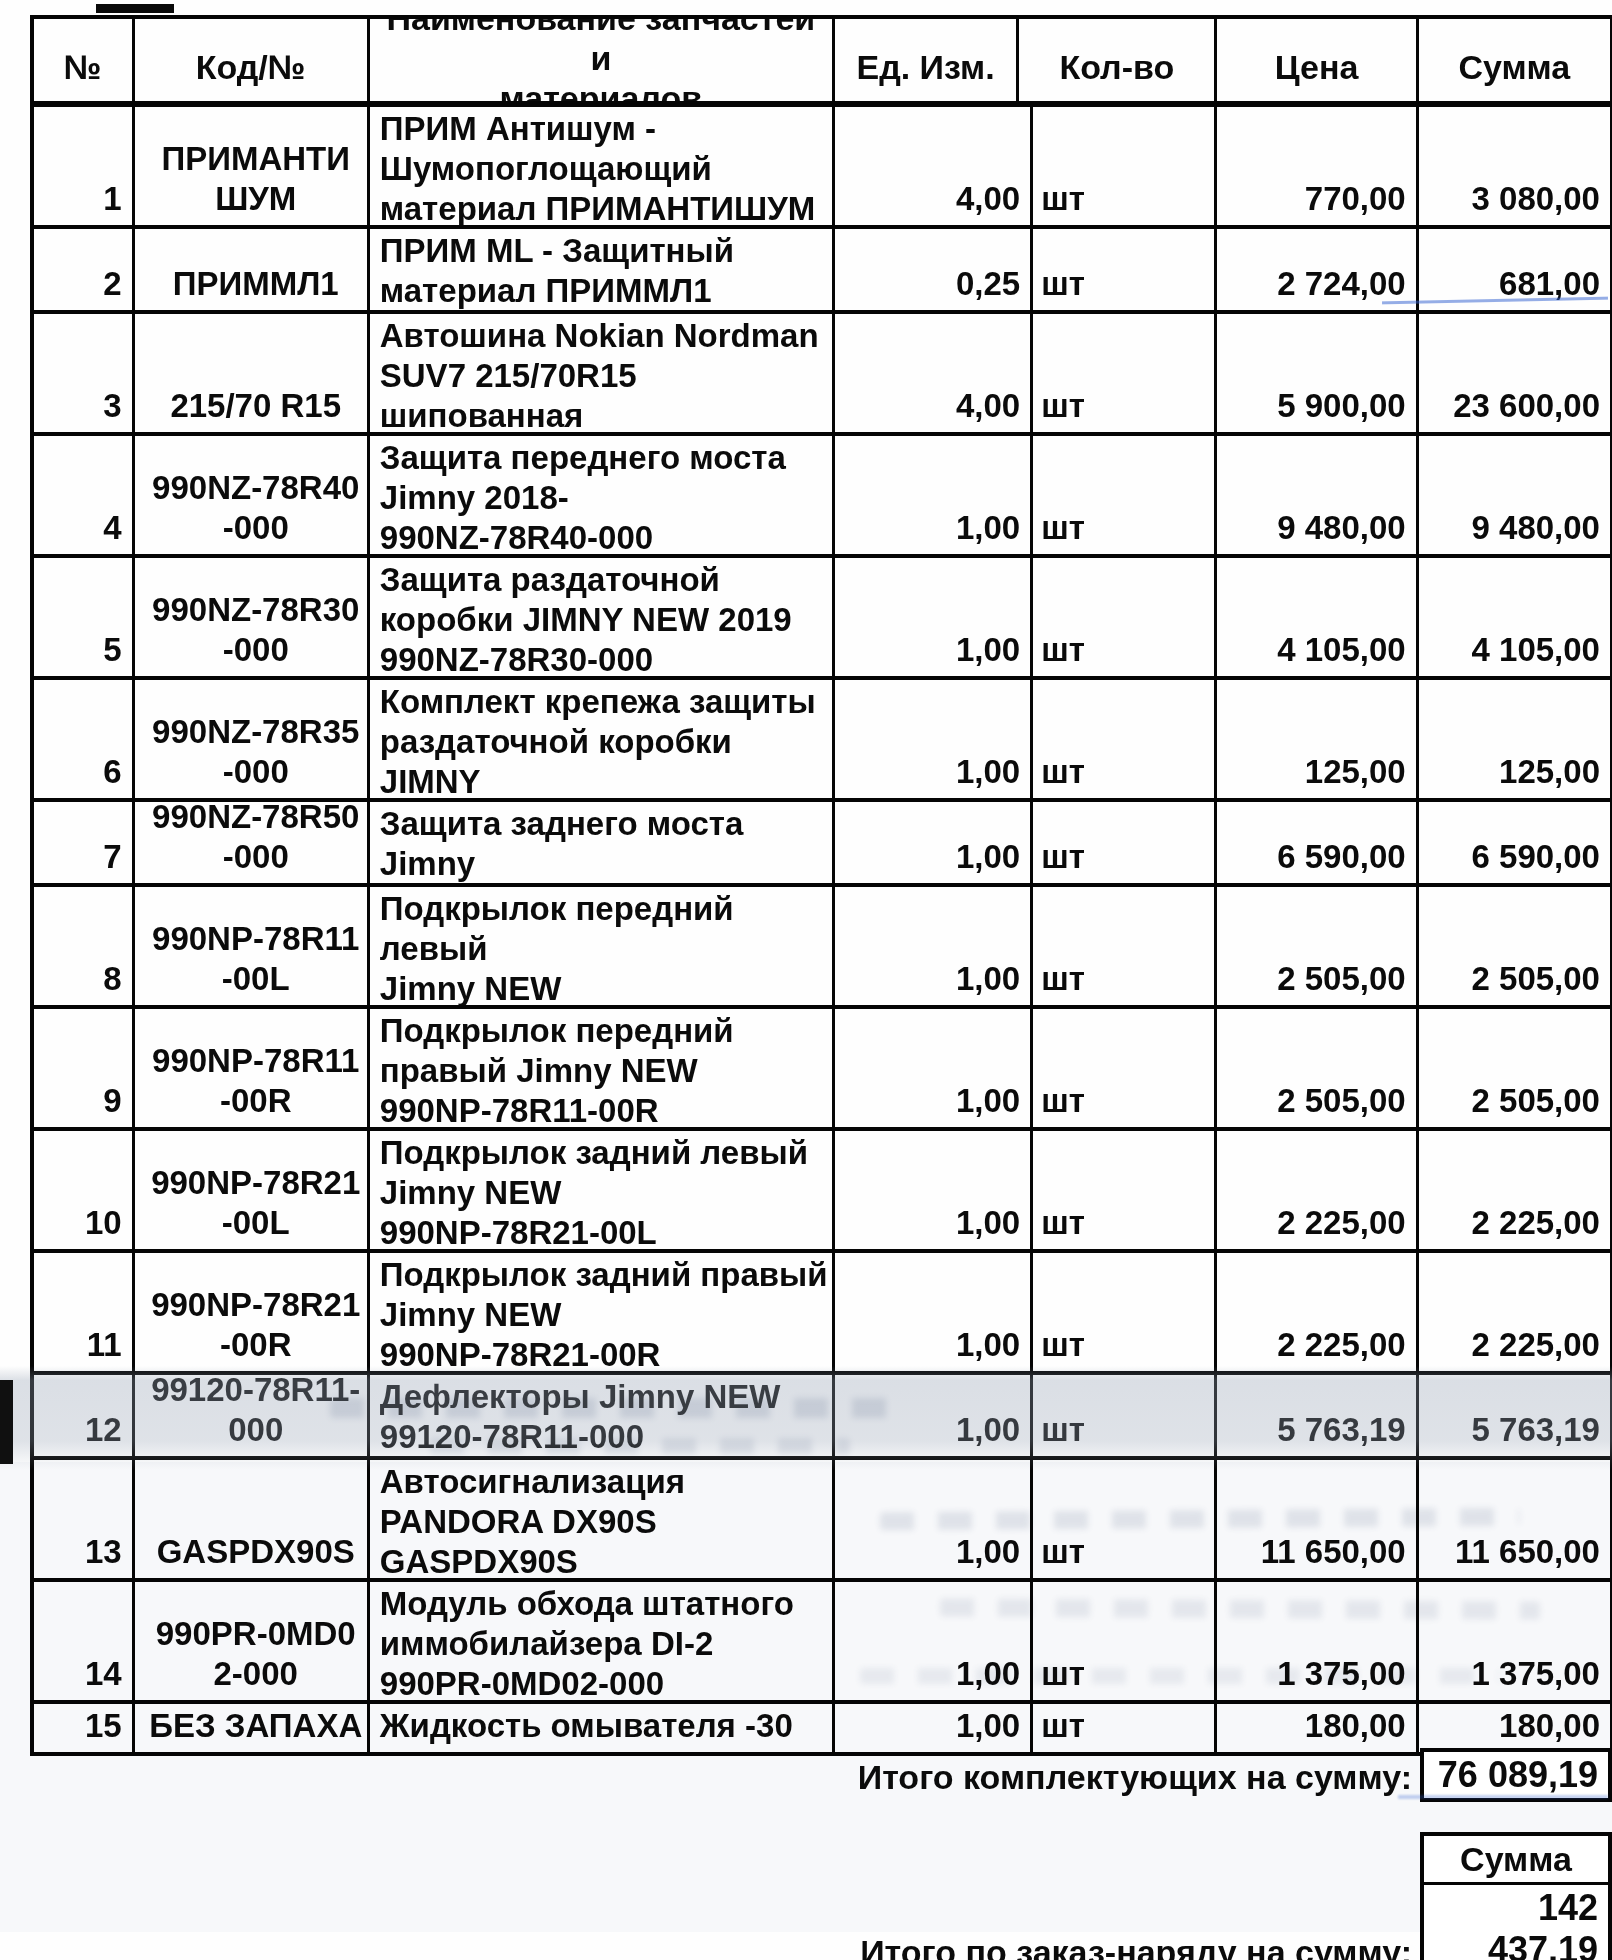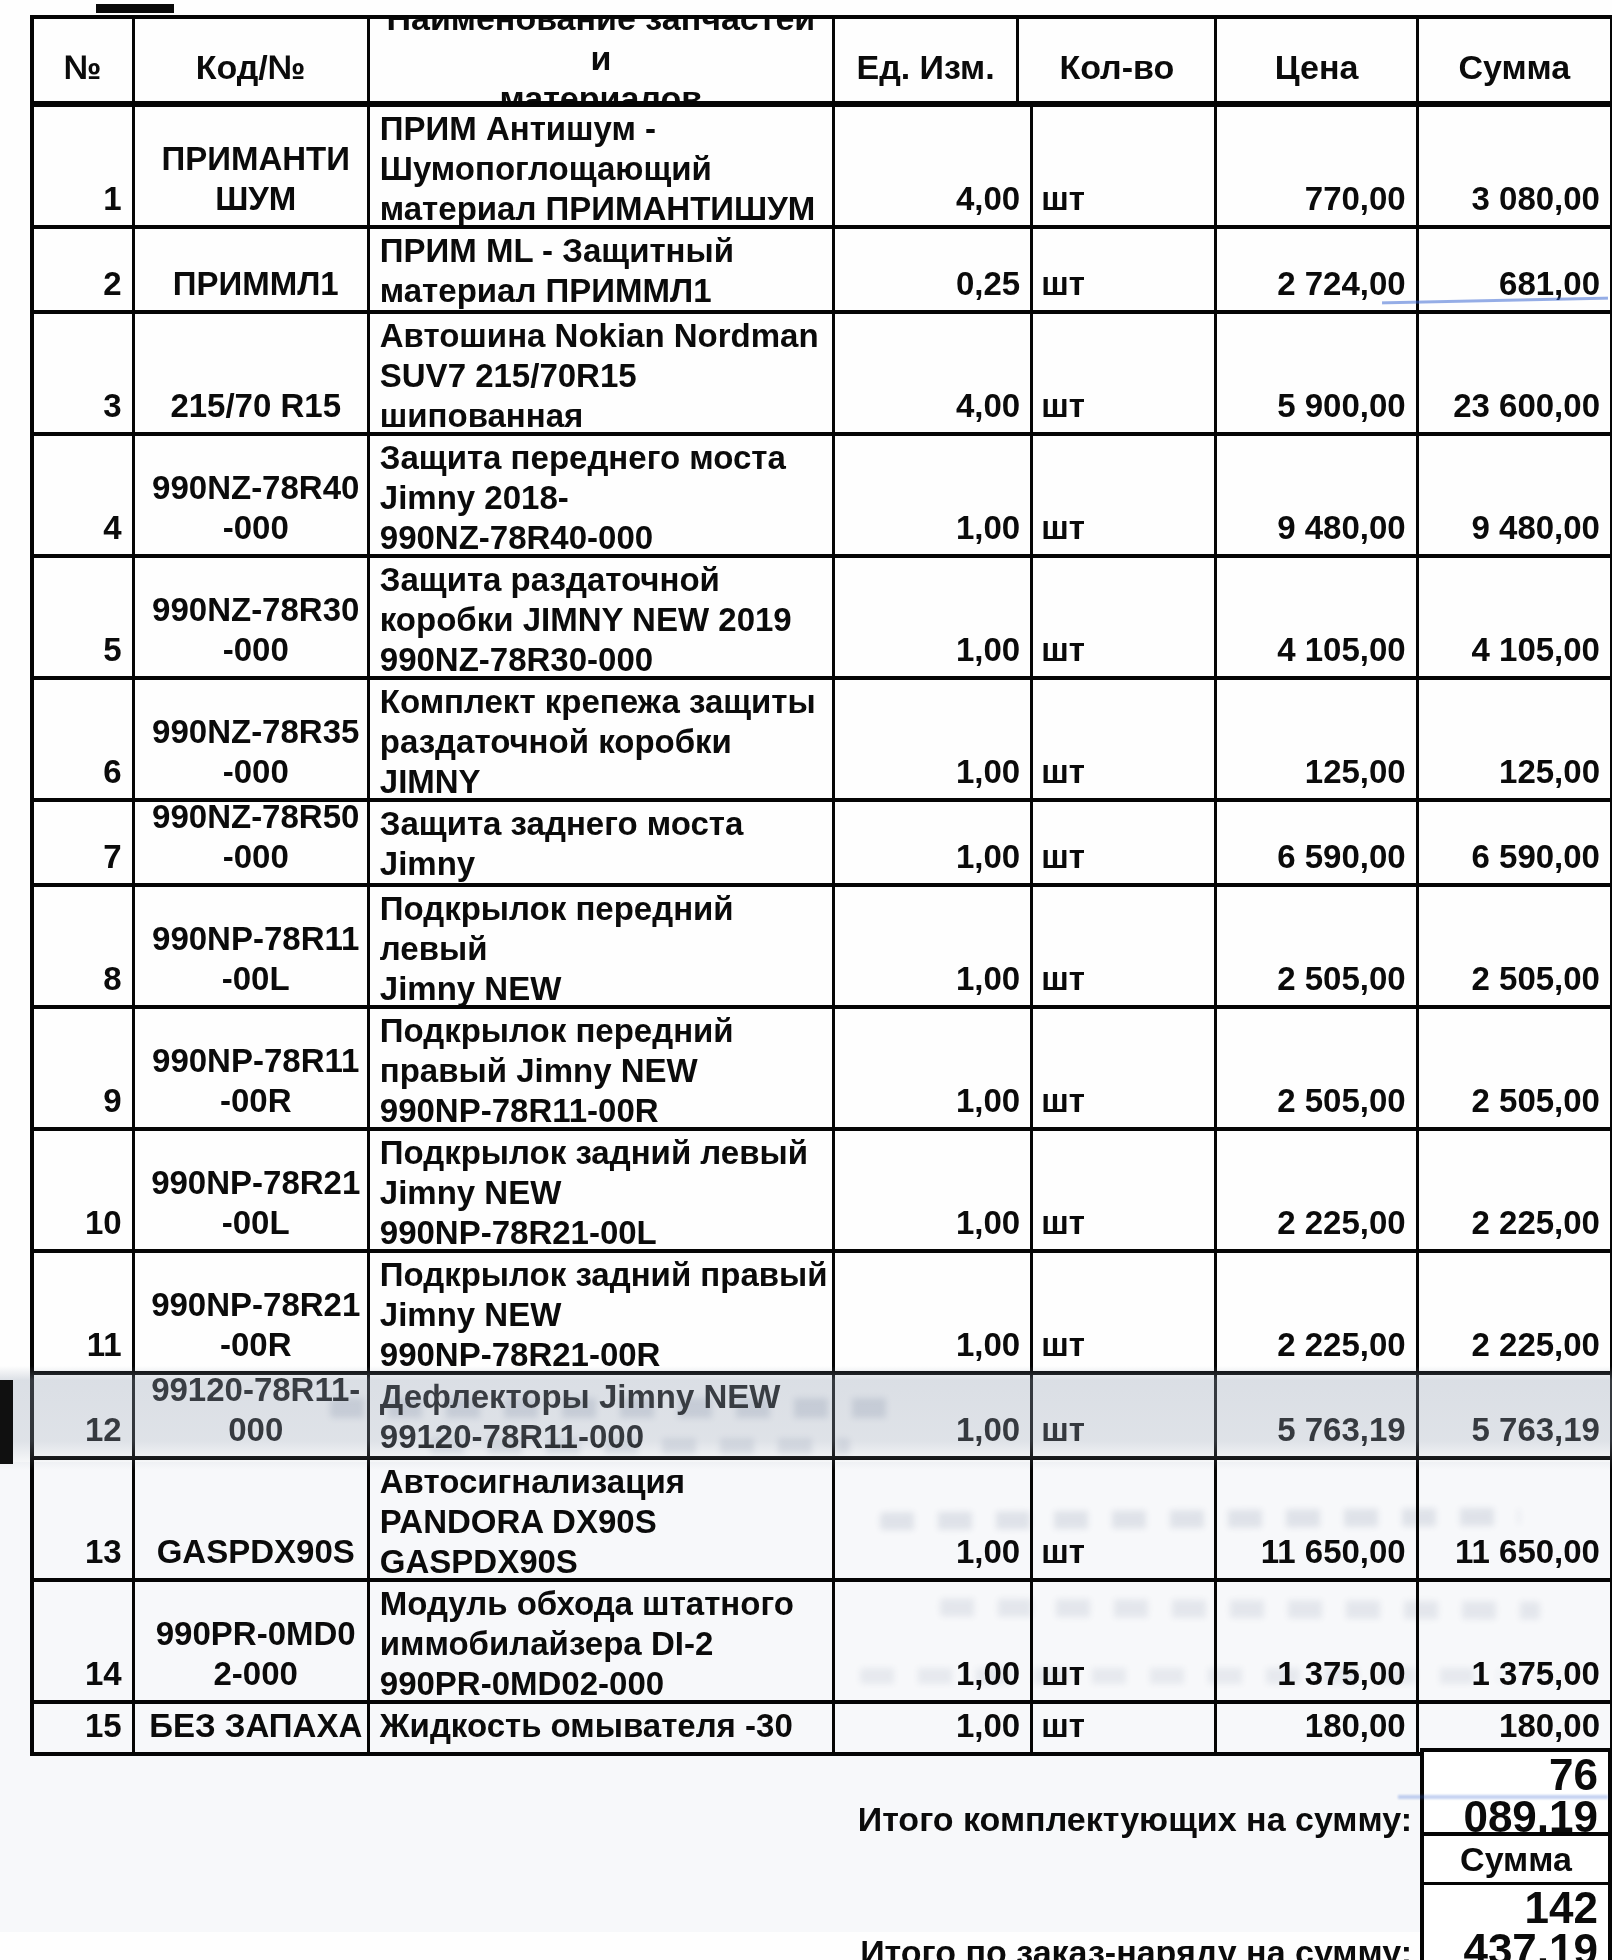--- a/index.html
+++ b/index.html
@@ -103,21 +103,21 @@
   .totline.second{top:1832px;}
   .tot-label{
     font-size:34px;font-weight:bold;line-height:42px;
     margin-right:8px;margin-bottom:4px;white-space:nowrap;
   }
   .tot-box{
     width:192px;box-sizing:border-box;
     border:4px solid #050505;background:#fff;
   }
   .tot-value{
-    font-size:44px;font-weight:bold;line-height:42px;
+    font-size:36px;font-weight:bold;line-height:42px;
     text-align:right;padding:2px 10px 2px 2px;
   }
   .sum-head{
     text-align:center;border-bottom:3px solid #050505;
     font-size:34px;font-weight:bold;line-height:42px;padding:2px 0;
   }
 </style>
 </head>
 <body>
 

